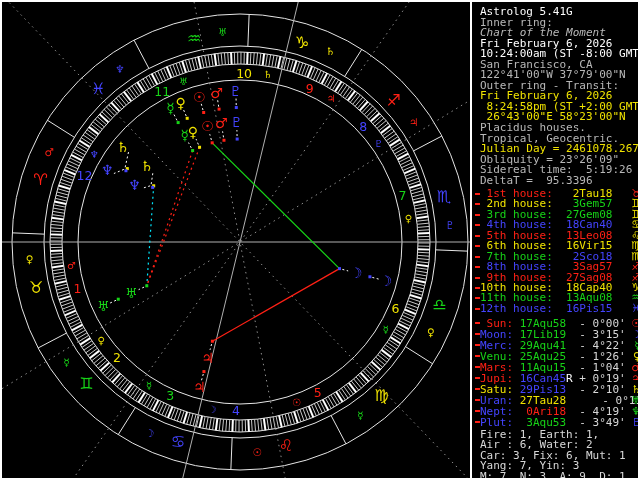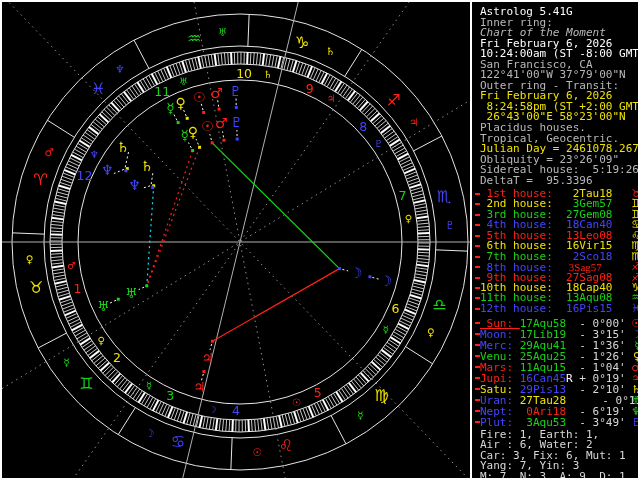--- a/index.html
+++ b/index.html
@@ -536,47 +536,47 @@
         <div class="tline"><span style="color: rgb(184, 184, 184);">San Francisco, CA</span></div>
         <div class="tline"><span style="color: rgb(184, 184, 184);">122°41'00"W 37°79'00"N</span></div>
         <div class="tline"><span style="color: rgb(184, 184, 184);">Outer ring - Transit:</span></div>
         <div class="tline"><span style="color: rgb(240, 227, 0);">Fri February 6, 2026</span></div>
         <div class="tline"><span style="color: rgb(240, 227, 0);"> 8:24:58pm (ST +2:00 GMT)</span></div>
         <div class="tline"><span style="color: rgb(240, 227, 0);"> 26°43'00"E 58°23'00"N</span></div>
         <div class="tline"><span style="color: rgb(184, 184, 184);">Placidus houses.</span></div>
         <div class="tline"><span style="color: rgb(184, 184, 184);">Tropical, Geocentric.</span></div>
         <div class="tline"><span style="color: rgb(240, 227, 0);">Julian Day = 2461078.2673</span></div>
         <div class="tline"><span style="color: rgb(184, 184, 184);">Obliquity = 23°26'09"</span></div>
-        <div class="tline"><span style="color: rgb(184, 184, 184);">Sidereal house:  5:19:26</span></div>
+        <div class="tline"><span style="color: rgb(184, 184, 184);">Sidereal time:  5:19:26</span></div>
         <div class="tline"><span style="color: rgb(184, 184, 184);">DeltaT =  95.3396</span></div>
       </div>
     <div id="houses">
         <div class="hrow"><span class="tickdash" style="background: rgb(255, 32, 21);"></span><span style="color: rgb(255, 32, 21);"> 1st house:</span><span>  </span><span style="color: rgb(240, 227, 0);"> 2Tau18</span><span class="gl" style="color: rgb(255, 32, 21);">♉</span></div>
         <div class="hrow"><span class="tickdash" style="background: rgb(255, 32, 21);"></span><span style="color: rgb(240, 227, 0);"> 2nd house:</span><span>  </span><span style="color: rgb(23, 212, 23);"> 3Gem57</span><span class="gl" style="color: rgb(240, 227, 0);">♊</span></div>
         <div class="hrow"><span class="tickdash" style="background: rgb(255, 32, 21);"></span><span style="color: rgb(23, 212, 23);"> 3rd house:</span><span>  </span><span style="color: rgb(23, 212, 23);">27Gem08</span><span class="gl" style="color: rgb(240, 227, 0);">♊</span></div>
         <div class="hrow"><span class="tickdash" style="background: rgb(255, 32, 21);"></span><span style="color: rgb(68, 68, 255);"> 4th house:</span><span>  </span><span style="color: rgb(68, 68, 255);">18Can40</span><span class="gl" style="color: rgb(240, 227, 0);">♋</span></div>
         <div class="hrow"><span class="tickdash" style="background: rgb(255, 32, 21);"></span><span style="color: rgb(255, 32, 21);"> 5th house:</span><span>  </span><span style="color: rgb(255, 32, 21);">13Leo08</span><span class="gl" style="color: rgb(240, 227, 0);">♌</span></div>
         <div class="hrow"><span class="tickdash" style="background: rgb(255, 32, 21);"></span><span style="color: rgb(240, 227, 0);"> 6th house:</span><span>  </span><span style="color: rgb(240, 227, 0);">16Vir15</span><span class="gl" style="color: rgb(240, 227, 0);">♍</span></div>
         <div class="hrow"><span class="tickdash" style="background: rgb(255, 32, 21);"></span><span style="color: rgb(23, 212, 23);"> 7th house:</span><span>  </span><span style="color: rgb(68, 68, 255);"> 2Sco18</span><span class="gl" style="color: rgb(240, 227, 0);">♏</span></div>
-        <div class="hrow"><span class="tickdash" style="background: rgb(255, 32, 21);"></span><span style="color: rgb(68, 68, 255);"> 8th house:</span><span>  </span><span style="color: rgb(255, 32, 21); font-family: Liberation Serif, serif;"> 3Sag57</span><span class="gl" style="color: rgb(255, 32, 21);">♐</span></div>
+        <div class="hrow"><span class="tickdash" style="background: rgb(255, 32, 21);"></span><span style="color: rgb(68, 68, 255);"> 8th house:</span><span>  </span><span style="color: rgb(255, 32, 21);"> 3Sag57</span><span class="gl" style="color: rgb(255, 32, 21);">♐</span></div>
         <div class="hrow"><span class="tickdash" style="background: rgb(255, 32, 21);"></span><span style="color: rgb(255, 32, 21);"> 9th house:</span><span>  </span><span style="color: rgb(255, 32, 21); text-align: center;">27Sag08</span><span class="gl" style="color: rgb(255, 32, 21);">♐</span></div>
         <div class="hrow"><span class="tickdash" style="background: rgb(255, 32, 21);"></span><span style="color: rgb(240, 227, 0);">10th house:</span><span>  </span><span style="color: rgb(240, 227, 0);">18Cap40</span><span class="gl" style="color: rgb(240, 227, 0);">♑</span></div>
         <div class="hrow"><span class="tickdash" style="background: rgb(255, 32, 21);"></span><span style="color: rgb(23, 212, 23);">11th house:</span><span>  </span><span style="color: rgb(23, 212, 23);">13Aqu08</span><span class="gl" style="color: rgb(23, 212, 23);">♒</span></div>
         <div class="hrow"><span class="tickdash" style="background: rgb(255, 32, 21);"></span><span style="color: rgb(68, 68, 255);">12th house:</span><span>  </span><span style="color: rgb(68, 68, 255);">16Pis15</span><span class="gl" style="color: rgb(68, 68, 255);">♓</span></div>
       </div>
     <div id="planets">
-        <div class="prow"><span class="tickdash" style="background: rgb(255, 32, 21);"></span><span style="color: rgb(255, 32, 21); text-decoration: underline;"> Sun: </span><span style="color: rgb(23, 212, 23);">17Aqu58</span><span style="color: rgb(255, 255, 255);"> </span><span style="color: rgb(216, 216, 216);"> - 0°00'</span><span class="gl" style="color: rgb(255, 32, 21);">☉</span></div>
+        <div class="prow"><span class="tickdash" style="background: rgb(255, 32, 21);"></span><span style="color: rgb(255, 32, 21);"> Sun: </span><span style="color: rgb(23, 212, 23);">17Aqu58</span><span style="color: rgb(255, 255, 255);"> </span><span style="color: rgb(216, 216, 216);"> - 0°00'</span><span class="gl" style="color: rgb(255, 32, 21);">☉</span></div>
         <div class="prow"><span class="tickdash" style="background: rgb(255, 32, 21);"></span><span style="color: rgb(68, 68, 255);">Moon: </span><span style="color: rgb(23, 212, 23);">17Lib19</span><span style="color: rgb(255, 255, 255);"> </span><span style="color: rgb(216, 216, 216);"> - 3°15'</span><span class="gl" style="color: rgb(68, 68, 255);">☽</span></div>
-        <div class="prow"><span class="tickdash" style="background: rgb(255, 32, 21);"></span><span style="color: rgb(68, 68, 255);">Merc: </span><span style="color: rgb(23, 212, 23);">29Aqu41</span><span style="color: rgb(255, 255, 255);"> </span><span style="color: rgb(216, 216, 216);"> - 1°36'</span><span class="gl" style="color: rgb(23, 212, 23);">☿</span></div>
+        <div class="prow"><span class="tickdash" style="background: rgb(255, 32, 21);"></span><span style="color: rgb(68, 68, 255);">Merc: </span><span style="color: rgb(23, 212, 23);">29Aqu41</span><span style="color: rgb(255, 255, 255);"> </span><span style="color: rgb(216, 216, 216);"> - 4°22'</span><span class="gl" style="color: rgb(23, 212, 23);">☿</span></div>
         <div class="prow"><span class="tickdash" style="background: rgb(255, 32, 21);"></span><span style="color: rgb(23, 212, 23);">Venu: </span><span style="color: rgb(23, 212, 23);">25Aqu25</span><span style="color: rgb(255, 255, 255);"> </span><span style="color: rgb(216, 216, 216);"> - 1°26'</span><span class="gl" style="color: rgb(240, 227, 0);">♀</span></div>
         <div class="prow"><span class="tickdash" style="background: rgb(255, 32, 21);"></span><span style="color: rgb(255, 32, 21); margin-top: 8px;">Mars: </span><span style="color: rgb(23, 212, 23);">11Aqu15</span><span style="color: rgb(255, 255, 255);"> </span><span style="color: rgb(216, 216, 216);"> - 1°04'</span><span class="gl" style="color: rgb(255, 32, 21);">♂</span></div>
         <div class="prow"><span class="tickdash" style="background: rgb(255, 32, 21);"></span><span style="color: rgb(255, 32, 21);">Jupi: </span><span style="color: rgb(68, 68, 255);">16Can45</span><span style="color: rgb(255, 255, 255);">R</span><span style="color: rgb(216, 216, 216);"> + 0°19'</span><span class="gl" style="color: rgb(255, 32, 21);">♃</span></div>
         <div class="prow"><span class="tickdash" style="background: rgb(255, 32, 21);"></span><span style="color: rgb(240, 227, 0);">Satu: </span><span style="color: rgb(68, 68, 255);">29Pis13</span><span style="color: rgb(255, 255, 255);"> </span><span style="color: rgb(216, 216, 216);"> - 2°10'</span><span class="gl" style="color: rgb(240, 227, 0);">♄</span></div>
         <div class="prow"><span class="tickdash" style="background: rgb(255, 32, 21);"></span><span style="color: rgb(68, 68, 255);">Uran: </span><span style="color: rgb(240, 227, 0);">27Tau28</span><span style="color: rgb(255, 255, 255);"> </span><span style="color: rgb(216, 216, 216); margin-left: 23px;"> - 0°11'</span><span class="gl" style="color: rgb(23, 212, 23);">♅</span></div>
-        <div class="prow"><span class="tickdash" style="background: rgb(255, 32, 21);"></span><span style="color: rgb(68, 68, 255);">Nept: </span><span style="color: rgb(255, 32, 21);"> 0Ari18</span><span style="color: rgb(255, 255, 255);"> </span><span style="color: rgb(216, 216, 216);"> - 6°19'</span><span class="gl" style="color: rgb(23, 212, 23);">♆</span></div>
+        <div class="prow"><span class="tickdash" style="background: rgb(255, 32, 21);"></span><span style="color: rgb(68, 68, 255);">Nept: </span><span style="color: rgb(255, 32, 21);"> 0Ari18</span><span style="color: rgb(255, 255, 255);"> </span><span style="color: rgb(216, 216, 216);"> - 4°19'</span><span class="gl" style="color: rgb(23, 212, 23);">♆</span></div>
         <div class="prow"><span class="tickdash" style="background: rgb(255, 32, 21);"></span><span style="color: rgb(68, 68, 255);">Plut: </span><span style="color: rgb(23, 212, 23);"> 3Aqu53</span><span style="color: rgb(255, 255, 255);"> </span><span style="color: rgb(216, 216, 216);"> - 3°49'</span><span class="gl" style="color: rgb(68, 68, 255);">♇</span></div>
       </div>
     <div id="summary">
         <div class="srow" style="color: rgb(216, 216, 216);">Fire: 1, Earth: 1,</div>
         <div class="srow" style="color: rgb(216, 216, 216);">Air : 6, Water: 2</div>
         <div class="srow" style="color: rgb(216, 216, 216);">Car: 3, Fix: 6, Mut: 1</div>
         <div class="srow" style="color: rgb(216, 216, 216);">Yang: 7, Yin: 3</div>
         <div class="srow" style="color: rgb(216, 216, 216);">M: 7, N: 3, A: 9, D: 1</div>
       </div>
   </div>

